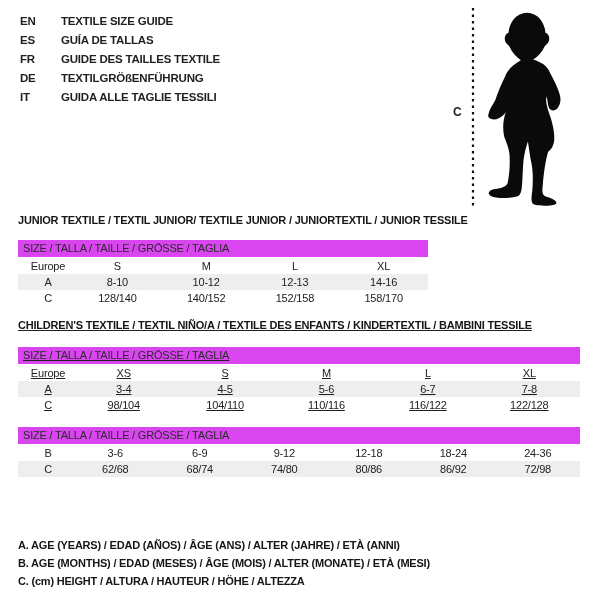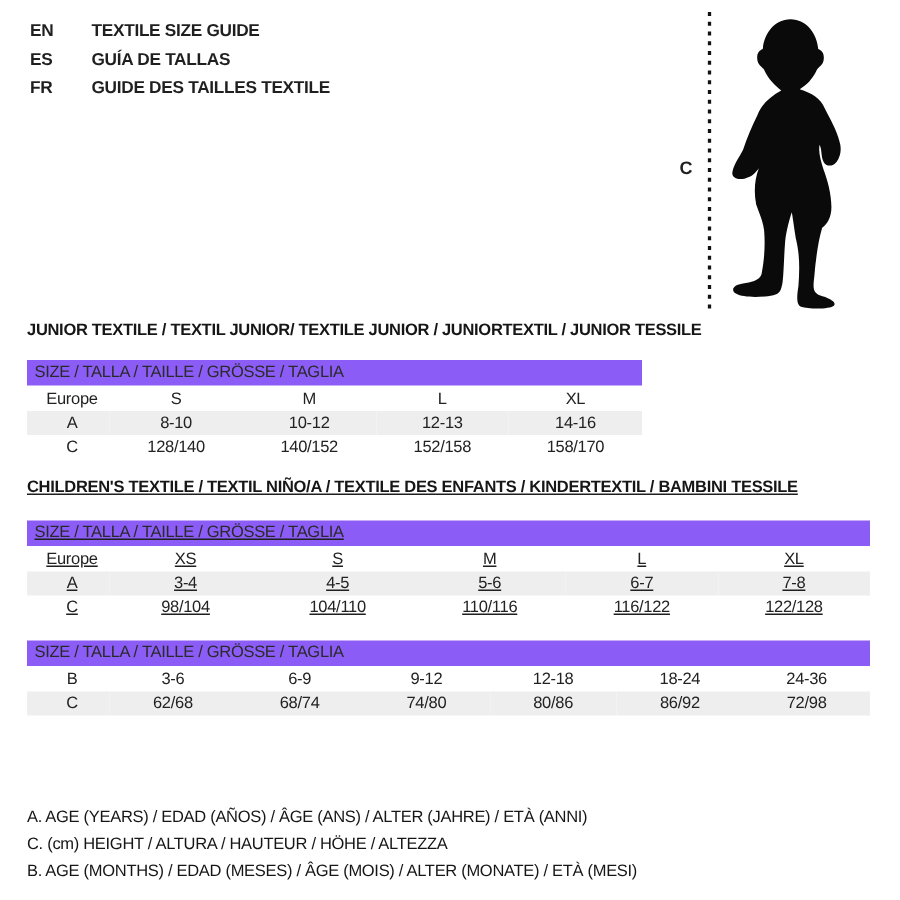--- a/index.html
+++ b/index.html
@@ -17,51 +17,59 @@
   .figure-c { position:absolute; left:453px; top:105px; font-size:12px; font-weight:bold; }
   .baby-svg { position:absolute; left:483px; top:5px; }
   
   .tbl { position:absolute; left:18px; }
   .tbl-title { font-size:11px; font-weight:bold; letter-spacing:-0.2px; line-height:13px; color:#161616; }
   .t1 { top:214px; } .t1 .tbl-title { margin-bottom:13px; }
   .t2 { top:319px;text-decoration:underline; } .t2 .tbl-title { margin-bottom:15px; }
   .t3 { top:427px; } .t3 .tbl-title { margin-bottom:0; }
   .t3 .tbl-title:last-of-type { margin-bottom:9px; }
   .size-bar {
-    height:17px; line-height:17px; background:#8b5cf6; padding-left:5px;
+    height:17px; line-height:17px; background:#d946ef; padding-left:5px;
     font-size:11px; color:#2a2a2a; letter-spacing:-0.2px; margin-bottom:1px;
   }
   .w-narrow { width:410px; }
   .w-wide { width:562px; }
   table.data-table { border-collapse:collapse; table-layout:fixed; font-size:11px; color:#222; letter-spacing:-0.2px; }
   .data-table td { height:16px; padding:0; text-align:center; vertical-align:middle; }
   .data-table td.lbl { text-align:center; padding-left:5px; }
   .data-table col.col-label { width:55px; }
   .data-table tr.shade { background:#eeeeee; }
   
   .legend { position:absolute; left:18px; top:536px; }
-  .legend-line { font-size:11px; font-weight:normal; letter-spacing:-0.2px; line-height:18px; color:#161616; }
+  .legend-line { font-size:11px; font-weight:bold; letter-spacing:-0.2px; line-height:18px; color:#161616; }
 </style>
 </head>
 <body>
 
 <div class="page">
 
   <div class="lang-block">
     <div class="lang-row">
       <span class="lang-code">EN</span>
       <span class="lang-label">TEXTILE SIZE GUIDE</span>
     </div>
     <div class="lang-row">
       <span class="lang-code">ES</span>
       <span class="lang-label">GUÍA DE TALLAS</span>
     </div>
     <div class="lang-row">
       <span class="lang-code">FR</span>
       <span class="lang-label">GUIDE DES TAILLES TEXTILE</span>
+    </div>
+    <div class="lang-row">
+      <span class="lang-code">DE</span>
+      <span class="lang-label">TEXTILGRÖßENFÜHRUNG</span>
+    </div>
+    <div class="lang-row">
+      <span class="lang-code">IT</span>
+      <span class="lang-label">GUIDA ALLE TAGLIE TESSILI</span>
     </div>
   </div>
 
   <svg class="figure-line" width="4" height="198">
     <line x1="2" y1="0" x2="2" y2="198" stroke="#121212" stroke-width="2.2" stroke-dasharray="2.6,3.9"></line>
   </svg>
   <div class="figure-c">C</div>
   <svg class="baby-svg" width="88" height="203" viewBox="0 0 100 235" preserveAspectRatio="none">
     <path fill="#0a0a0a" d="M50,9
       C62,9 70,20 71,32
@@ -211,17 +219,17 @@
         <td>80/86</td>
         <td>86/92</td>
         <td>72/98</td>
       </tr>
     </tbody>
       </table>
   </section>
 
   <div class="legend">
     <div class="legend-line">A. AGE (YEARS) / EDAD (AÑOS) / ÂGE (ANS) / ALTER (JAHRE) / ETÀ (ANNI)</div>
+    <div class="legend-line">B. AGE (MONTHS) / EDAD (MESES) / ÂGE (MOIS) / ALTER (MONATE) / ETÀ (MESI)</div>
     <div class="legend-line">C. (cm) HEIGHT / ALTURA / HAUTEUR / HÖHE / ALTEZZA</div>
-    <div class="legend-line">B. AGE (MONTHS) / EDAD (MESES) / ÂGE (MOIS) / ALTER (MONATE) / ETÀ (MESI)</div>
   </div>
 
 </div>
 
 </body></html>

